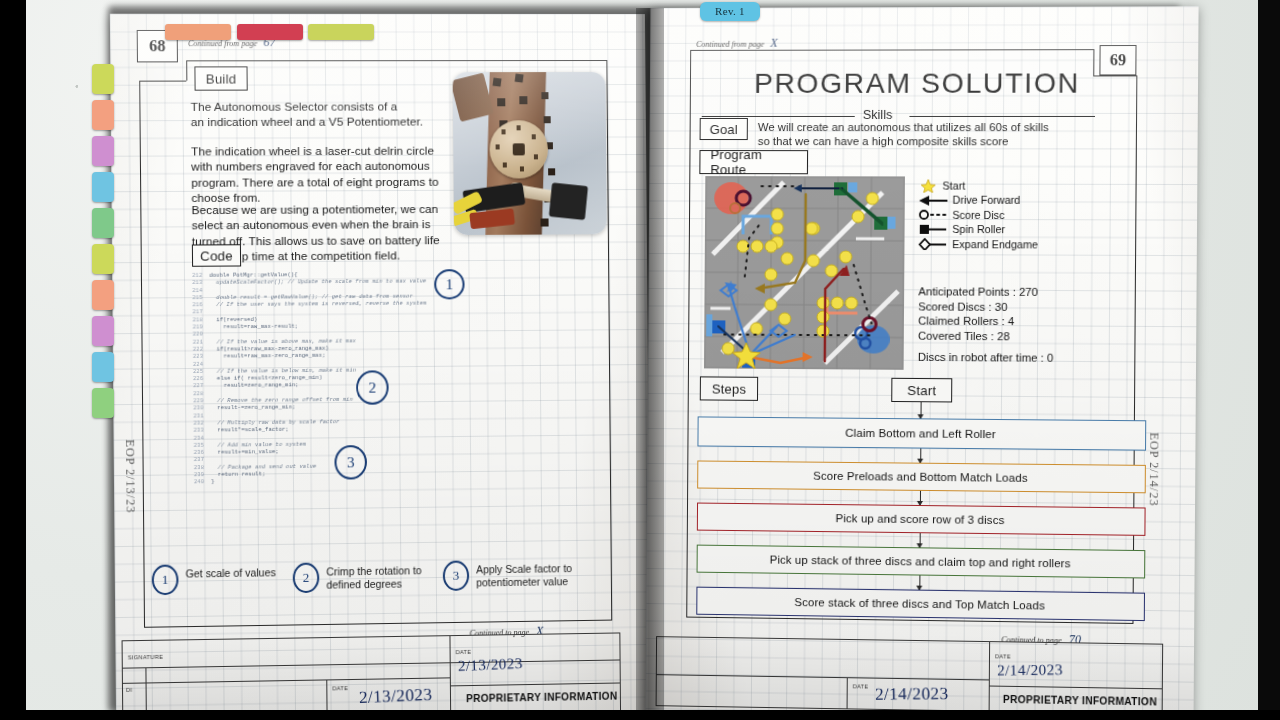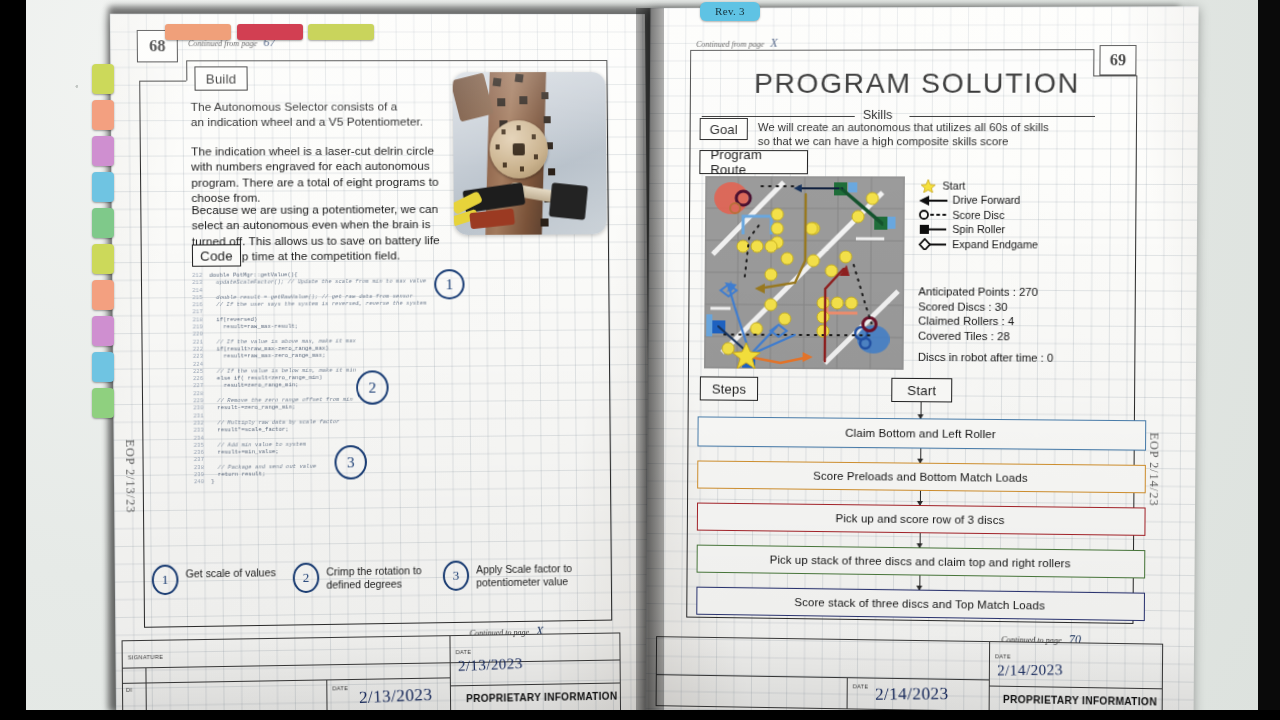--- a/index.html
+++ b/index.html
@@ -178,21 +178,21 @@
 </head>
 <body>
 
 <div id="stage">
 
   <div class="desk"></div>
 
   <div class="tab tab-top" style="left:165px; background:#f0a07a;"></div>
   <div class="tab tab-top" style="left:237px; background:#d23f52;"></div>
   <div class="tab tab-top" style="left:308px; background:#c9d45c;"></div>
-  <div class="tab-label">Rev. 3</div>
+  <div class="tab-label">Rev. 1</div>
 
   <div class="tab tab-side" style="top:64px;  background:#ccd95a;"></div>
   <div class="tab tab-side" style="top:100px; background:#f3a080;"></div>
   <div class="tab tab-side" style="top:136px; background:#cf8fd0;"></div>
   <div class="tab tab-side" style="top:172px; background:#6fc4e2;"></div>
   <div class="tab tab-side" style="top:208px; background:#7fc98a;"></div>
   <div class="tab tab-side" style="top:244px; background:#ccd95a;"></div>
   <div class="tab tab-side" style="top:280px; background:#f3a080;"></div>
   <div class="tab tab-side" style="top:316px; background:#cf8fd0;"></div>
   <div class="tab tab-side" style="top:352px; background:#6fc4e2;"></div>

